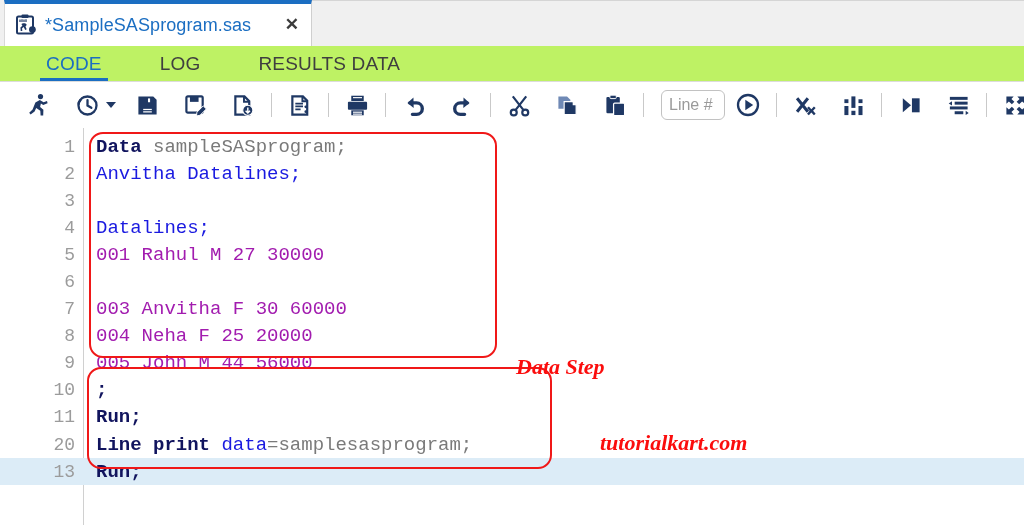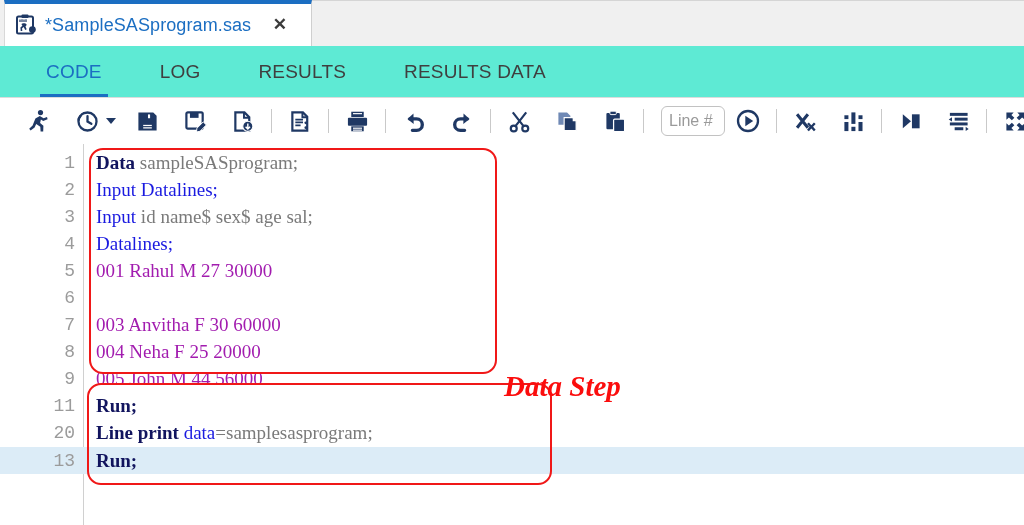--- a/index.html
+++ b/index.html
@@ -31,21 +31,21 @@
     position: absolute;
     left: 4px; top: 0;
     width: 308px; height: 46px;
     background: #ffffff;
     border-top: 4px solid #1b6ec2;
     border-right: 1px solid #cfcfcf;
     border-left: 1px solid #d8d8d8;
     box-sizing: border-box;
     display: flex; align-items: center;
     gap: 8px;
-    padding: 0 20px 0 10px;
+    padding: 0 8px 0 10px;
   }
   .filetab .ficon { width: 22px; height: 22px; flex: 0 0 auto; }
   .filetab .fname {
     color: #1b6ec2;
     font-size: 18px;
     white-space: nowrap;
     letter-spacing: 0.1px;
   }
   .filetab .fclose {
     margin-left: auto;
@@ -61,22 +61,22 @@
     height: 1px; background: #d5d5d5;
   }
   .tabstrip .leftedge {
     position: absolute; left: 0; top: 0; bottom: 0; width: 4px;
     background: #f0f0f0;
     border-right: 1px solid #e3e3e3;
   }
 
   
   .viewtabs {
-    height: 52px;
-    background: #5eead4;
+    height: 36px;
+    background: #bef264;
     display: flex; align-items: stretch;
     padding-left: 40px;
     position: relative;
     flex: 0 0 auto;
   }
   .viewtab {
     display: flex; align-items: center;
     padding: 0 6px;
     margin-right: 46px;
     font-size: 19px;
@@ -171,21 +171,20 @@
     color: #9b9b9b;
     font-size: 18px;
     flex: 0 0 auto;
     font-family: "Liberation Mono", monospace;
     padding-right: 0;
   }
   .ctext {
     padding-left: 21px;
     white-space: pre;
     flex: 1 1 auto;
-    font-family: Liberation Serif, serif;
   }
   .kw-bold  { color: #11145e; font-weight: bold; }
   .kw-blue  { color: #1a1ae0; }
   .plain    { color: #7a7a7a; }
   .dline    { color: #a21caf; }
 
   
   .redbox {
     position: absolute;
     border: 2.6px solid #f01818;
@@ -193,21 +192,21 @@
     pointer-events: none;
   }
   .annot {
     position: absolute;
     color: #fb0d0d;
     font-family: "Liberation Serif", serif;
     font-weight: bold;
     font-style: italic;
     white-space: nowrap;
   }
-  #annot-data-step { left: 504px; top: 226px; font-size: 29px; }
+  #annot-data-step { left: 516px; top: 226px; font-size: 22px; }
   #annot-brand     { left: 600px; top: 302px; font-size: 22px; }
 </style>
 </head>
 <body>
 
 <div id="app">
 
   <div class="tabstrip">
     <div class="leftedge"></div>
     <div class="gapline"></div>
@@ -227,23 +226,20 @@
   </div>
 
   <div class="viewtabs">
     <div class="viewtab active">
       <span>CODE</span>
     </div>
     <div class="viewtab">
       <span>LOG</span>
     </div>
     <div class="viewtab">
-      <span>RESULTS</span>
-    </div>
-    <div class="viewtab">
       <span>RESULTS DATA</span>
     </div>
   </div>
 
   <div class="toolbar">
 
     <div class="tbtn">
       <svg width="24" height="24" viewBox="0 0 24 24" fill="#1f3864">
         <circle cx="13.5" cy="3.6" r="2.6"></circle>
         <path d="M12.8 7 L16.6 9.2 L20 8 L20.6 10.2 L16.2 11.9 L13.9 10.6 L13.1 14 L16.4 16.8 L16.2 22.5 L13.6 22.5 L13.3 17.8 L9.2 15 L7.6 18.6 L3.6 21.6 L2.2 19.8 L5.6 16.6 L8.4 9.6 Z"></path>
@@ -419,25 +415,24 @@
 
   <div class="editor">
     <div class="gutterline"></div>
     <div class="code-area" id="code-area">
         <div class="crow">
           <div class="lnum">1</div>
           <div class="ctext"><span class="kw-bold">Data</span><span class="plain"> sampleSASprogram;</span></div>
         </div>
         <div class="crow">
           <div class="lnum">2</div>
-          <div class="ctext"><span class="kw-blue">Input Datalines</span><span class="kw-blue">;</span></div>
+          <div class="ctext"><span class="kw-blue">Anvitha Datalines</span><span class="kw-blue">;</span></div>
         </div>
         <div class="crow">
           <div class="lnum">3</div>
-          <div class="ctext"><span class="kw-blue">Input</span><span class="plain"> id name$ sex$ age sal;</span></div>
         </div>
         <div class="crow">
           <div class="lnum">4</div>
           <div class="ctext"><span class="kw-blue">Datalines;</span></div>
         </div>
         <div class="crow">
           <div class="lnum">5</div>
           <div class="ctext"><span class="dline">001 Rahul M 27 30000</span></div>
         </div>
         <div class="crow">
@@ -447,35 +442,40 @@
           <div class="lnum">7</div>
           <div class="ctext"><span class="dline">003 Anvitha F 30 60000</span></div>
         </div>
         <div class="crow">
           <div class="lnum">8</div>
           <div class="ctext"><span class="dline">004 Neha F 25 20000</span></div>
         </div>
         <div class="crow">
           <div class="lnum">9</div>
           <div class="ctext"><span class="dline">005 John M 44 56000</span></div>
+        </div>
+        <div class="crow">
+          <div class="lnum">10</div>
+          <div class="ctext"><span class="kw-bold">;</span></div>
         </div>
         <div class="crow">
           <div class="lnum">11</div>
           <div class="ctext"><span class="kw-bold">Run;</span></div>
         </div>
         <div class="crow">
           <div class="lnum">20</div>
           <div class="ctext"><span class="kw-bold">Line print </span><span class="kw-blue">data</span><span class="plain">=samplesasprogram;</span></div>
         </div>
         <div class="crow hl">
           <div class="lnum">13</div>
           <div class="ctext"><span class="kw-bold">Run;</span></div>
         </div>
       </div>
 
     <div class="redbox" id="redbox-data" style="left:89px; top:4px; width:404px; height:222px;"></div>
     <div class="redbox" id="redbox-proc" style="left:87px; top:239px; width:461px; height:98px;"></div>
 
     <div class="annot" id="annot-data-step">Data Step</div>
+    <div class="annot" id="annot-brand">tutorialkart.com</div>
 
   </div>
 
 </div>
 
 </body></html>

